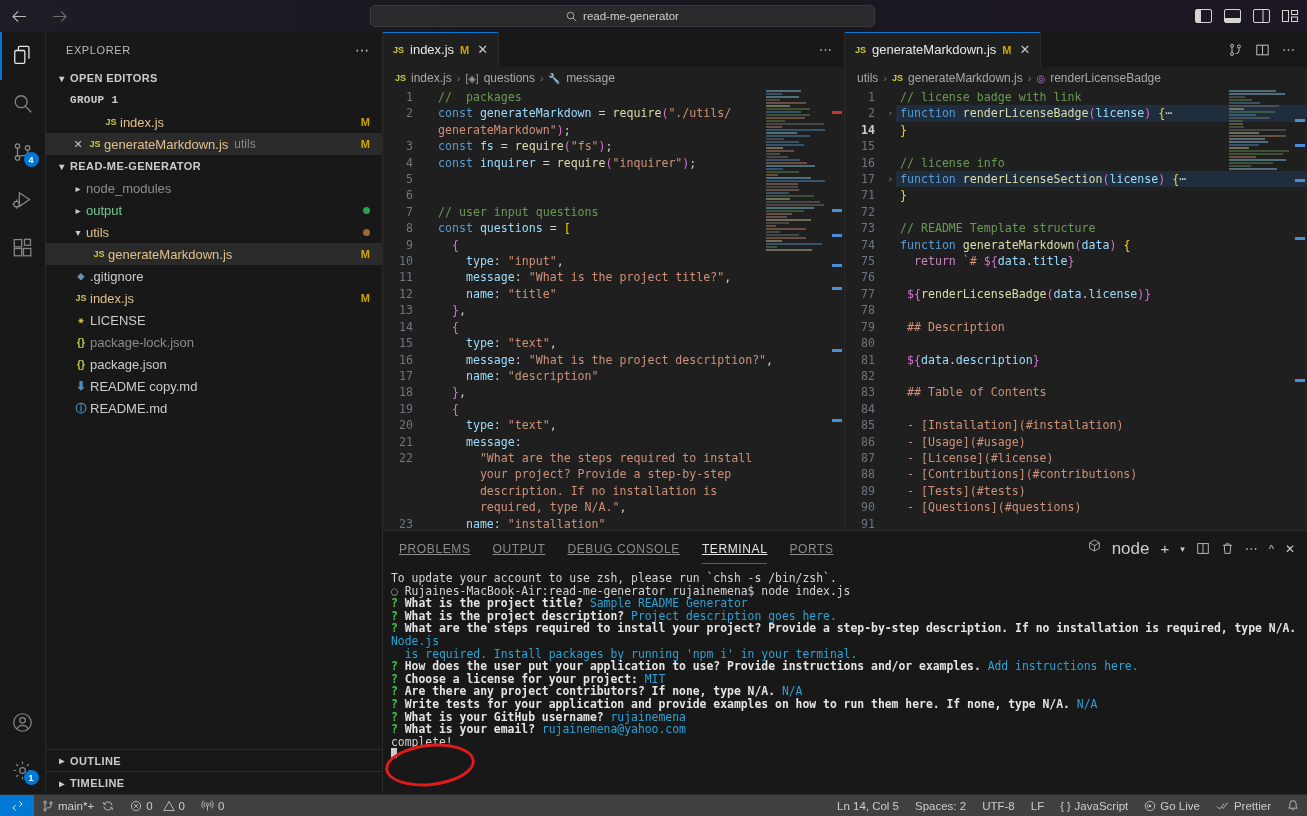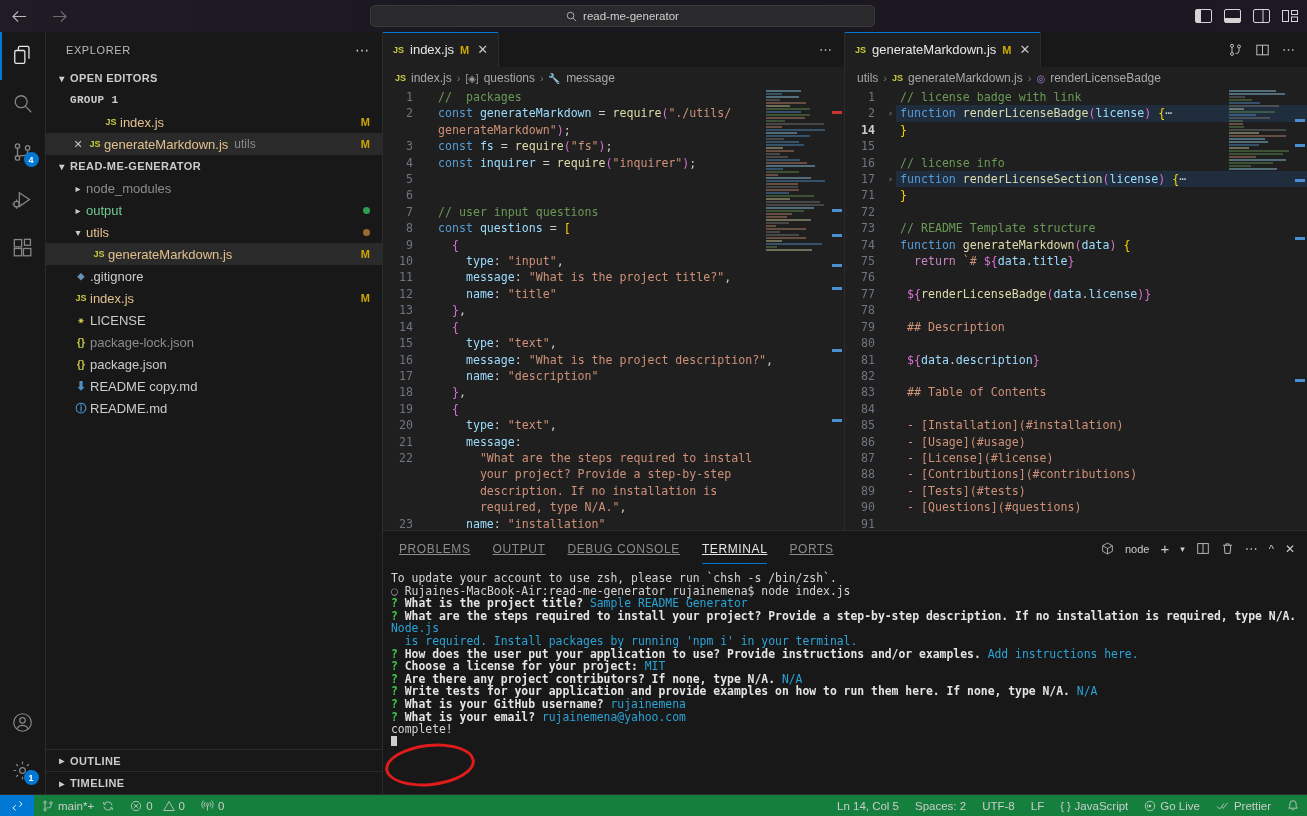--- a/index.html
+++ b/index.html
@@ -135,36 +135,36 @@
   .vs-mark { position:absolute; right: 2px; width: 10px; height: 3px; background:#4a8fd4; }
   .vs-mark.red { background:#c83535; }
 
   
   .panel { flex:0 0 264px; display:flex; flex-direction:column; background:#181818; border-top:1px solid #2b2b2b; }
   .panel-head { height: 35px; flex:0 0 35px; display:flex; align-items:center; padding-left: 16px; }
   .ptab { font-size: 12px; letter-spacing:.6px; color:#8b8b8b; margin-right: 22px; position:relative; padding: 8px 0; text-decoration: underline;}
   .ptab.active { color:#e7e7e7; }
   .ptab.active::after{content:"";position:absolute;left:0;right:0;bottom:0;height:1px;background:#0078d4;}
   .panel-actions { margin-left:auto; display:flex; align-items:center; gap:11px; padding-right:12px; color:#cccccc; font-size:12px;}
-  .pa-node { display:flex; align-items:center; gap:11px; font-size: 11px; color:#cccccc; }
+  .pa-node { display:flex; align-items:flex-start; gap:11px; font-size: 17px; color:#cccccc; }
 
   .terminal { flex:1 1 auto; padding: 6px 0 0 8px; overflow:hidden;
               font-family: "DejaVu Sans Mono", monospace; font-size: 11.4px; line-height: 12.6px; color:#cccccc; }
   .tline { white-space: pre-wrap; }
   .t-w { color:#d4d4d4; }
   .t-q { color:#3ec94a; font-weight:bold; }
   .t-b { color:#2aa3d6; }
   .t-bold { font-weight: bold; color:#e4e4e4; }
   .cursor-blk { display:inline-block; width:6px; height:10px; background:#cccccc; }
   .term-circle { position:absolute; left: 385px; top: 744px; width: 90px; height: 42px;
                  border: 3px solid #e01b1b; border-radius: 50%; transform: rotate(-6deg); pointer-events:none; }
   .bullet-o { color:#9a9a9a; }
 
   
-  .statusbar { height: 22px; flex:0 0 22px; background:#15803d; display:flex; align-items:center;
+  .statusbar { height: 22px; flex:0 0 22px; background:#404040; display:flex; align-items:center;
                font-size: 11.5px; color:#cccccc; border-top:1px solid #2b2b2b; }
   .sb-remote { width: 34px; height: 22px; background:#0078d4; display:flex; align-items:center; justify-content:center; color:#fff; }
   .st-item { display:flex; align-items:center; gap: 4px; padding: 0 8px; height: 22px; }
   .st-right { margin-left:auto; display:flex; align-items:center; }
   svg { display:block; }
 </style>
 </head>
 <body>
 
 <div class="app">
@@ -592,20 +592,21 @@
             </span>
             <span style="font-size:13px;line-height:8px">⋯</span>
             <span style="font-size:11px;">^</span>
             <span style="font-size:12px;">✕</span>
           </div>
         </div>
         <div class="terminal" id="terminal-out">
             <div class="tline"><span class="t-w">To update your account to use zsh, please run `chsh -s /bin/zsh`.</span></div>
             <div class="tline"><span class="bullet-o">○ </span><span class="t-w">Rujaines-MacBook-Air:read-me-generator rujainemena$ node index.js</span></div>
             <div class="tline"><span class="t-q">? </span><span class="t-bold">What is the project title? </span><span class="t-b">Sample README Generator</span></div>
+            <div class="tline"><span class="t-q">? </span><span class="t-bold">What is the project description? </span><span class="t-b">Project description goes here.</span></div>
             <div class="tline"><span class="t-q">? </span><span class="t-bold">What are the steps required to install your project? Provide a step-by-step description. If no installation is required, type N/A. </span><span class="t-b">Node.js</span></div>
             <div class="tline"><span class="t-b">  is required. Install packages by running 'npm i' in your terminal.</span></div>
             <div class="tline"><span class="t-q">? </span><span class="t-bold">How does the user put your application to use? Provide instructions and/or examples. </span><span class="t-b">Add instructions here.</span></div>
             <div class="tline"><span class="t-q">? </span><span class="t-bold">Choose a license for your project: </span><span class="t-b">MIT</span></div>
             <div class="tline"><span class="t-q">? </span><span class="t-bold">Are there any project contributors? If none, type N/A. </span><span class="t-b">N/A</span></div>
             <div class="tline"><span class="t-q">? </span><span class="t-bold">Write tests for your application and provide examples on how to run them here. If none, type N/A. </span><span class="t-b">N/A</span></div>
             <div class="tline"><span class="t-q">? </span><span class="t-bold">What is your GitHub username? </span><span class="t-b">rujainemena</span></div>
             <div class="tline"><span class="t-q">? </span><span class="t-bold">What is your email? </span><span class="t-b">rujainemena@yahoo.com</span></div>
             <div class="tline"><span class="t-w">complete!</span></div>
             <div class="tline"><span class="cursor-blk"></span></div>

